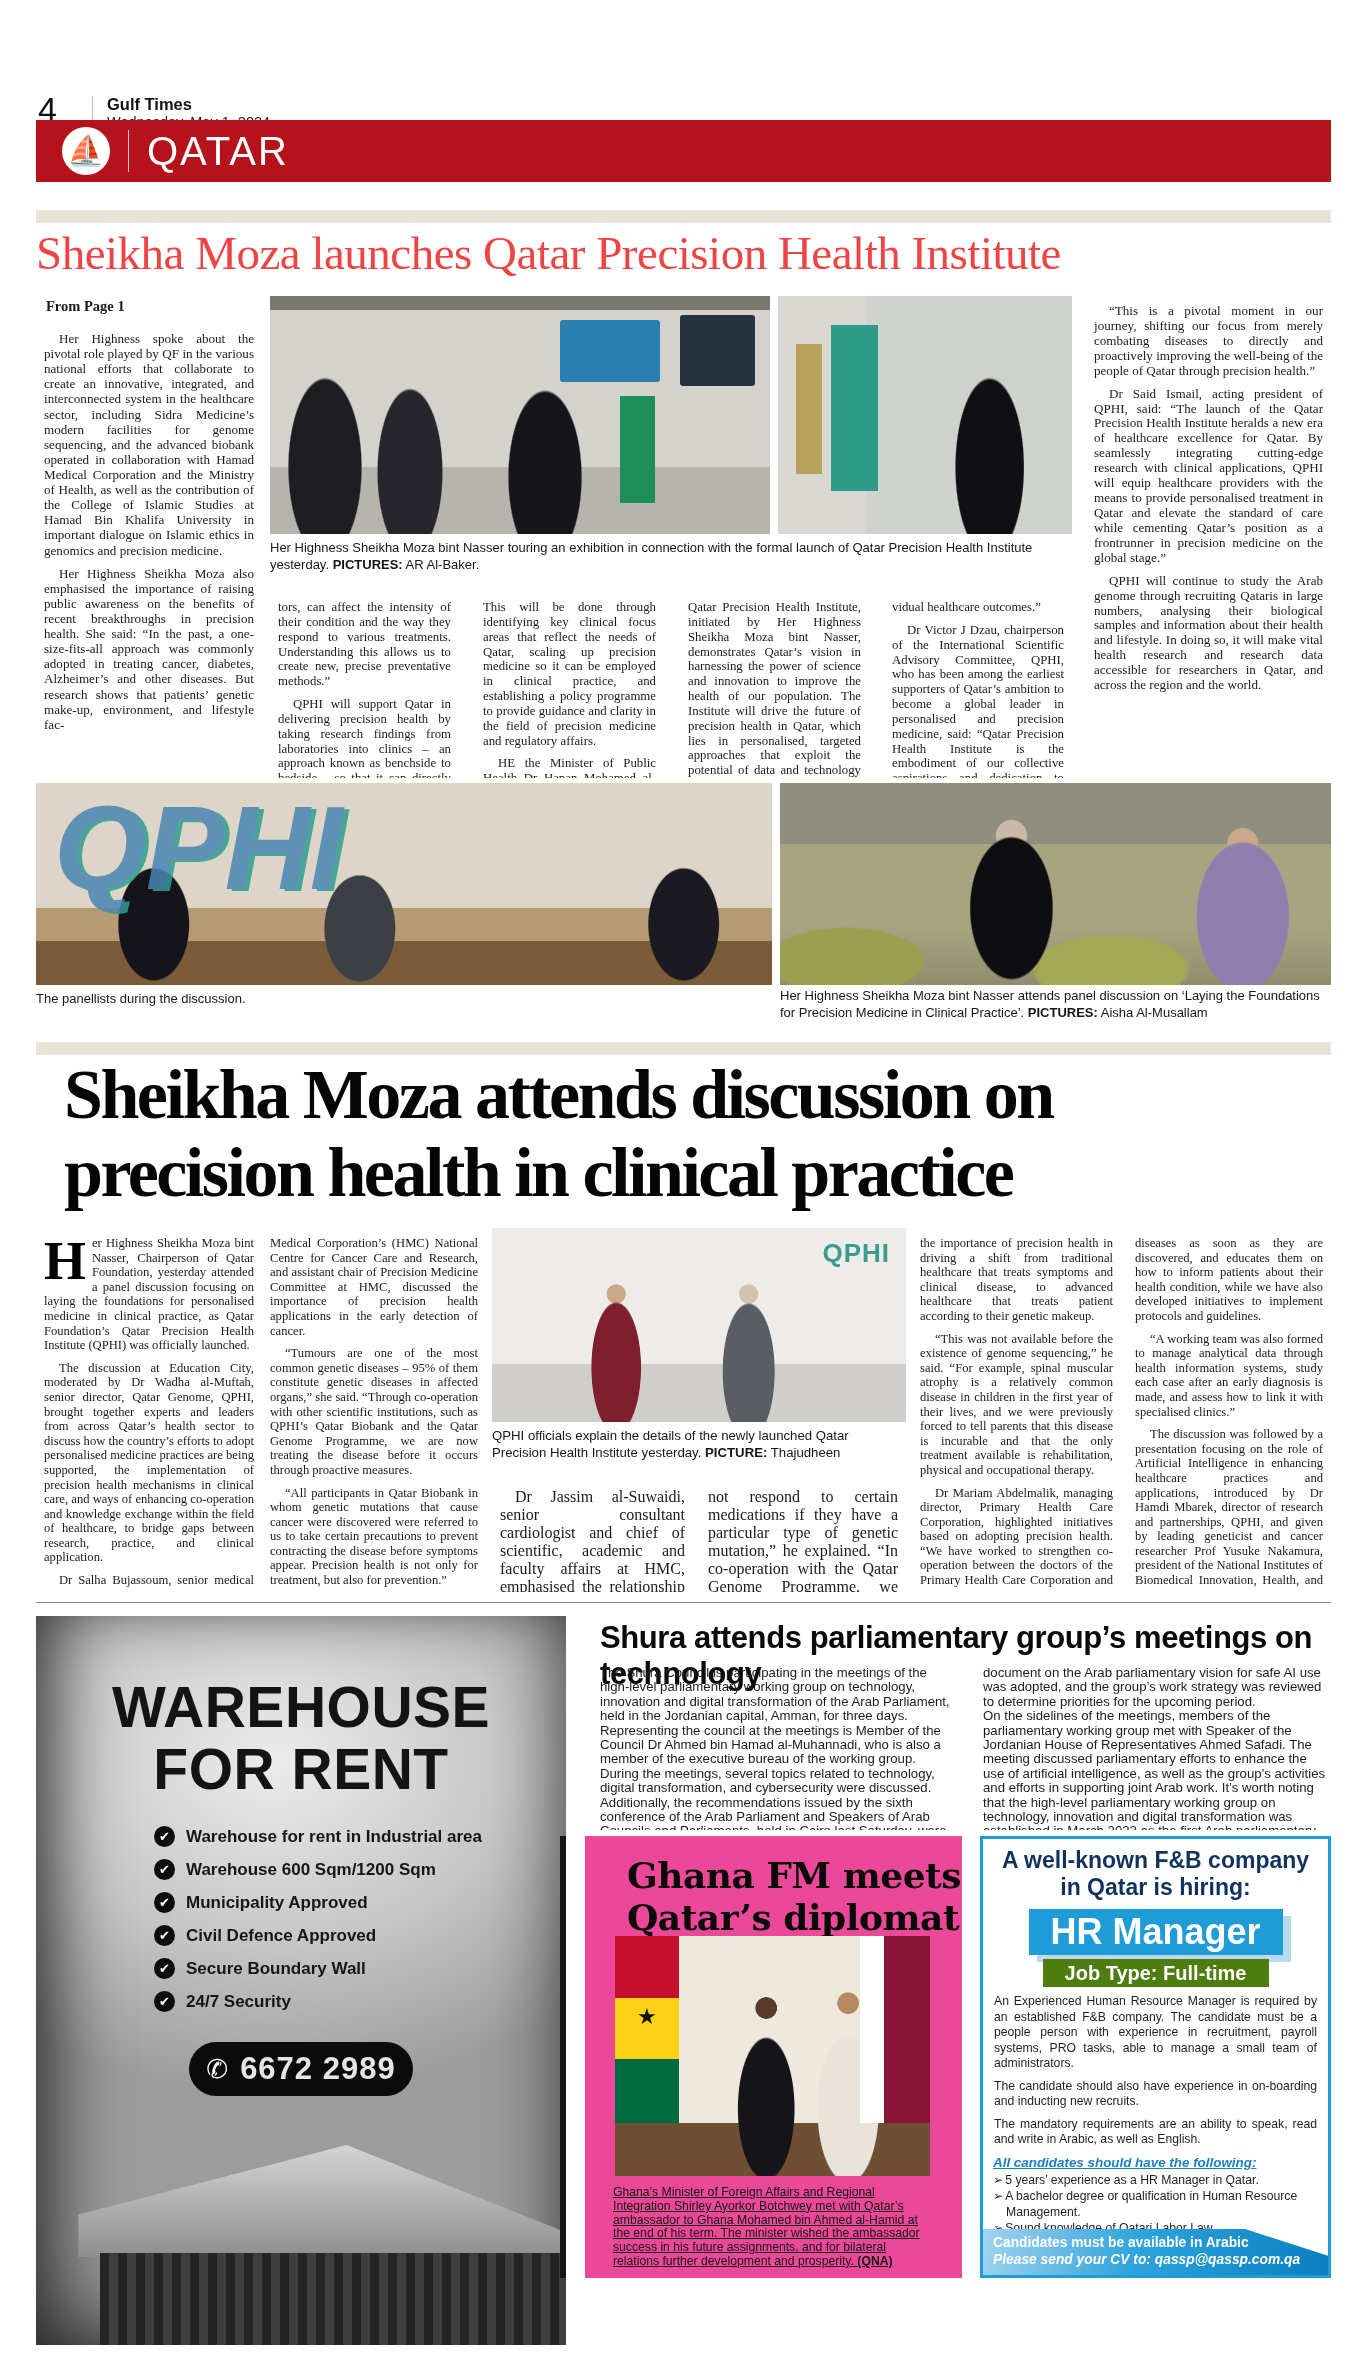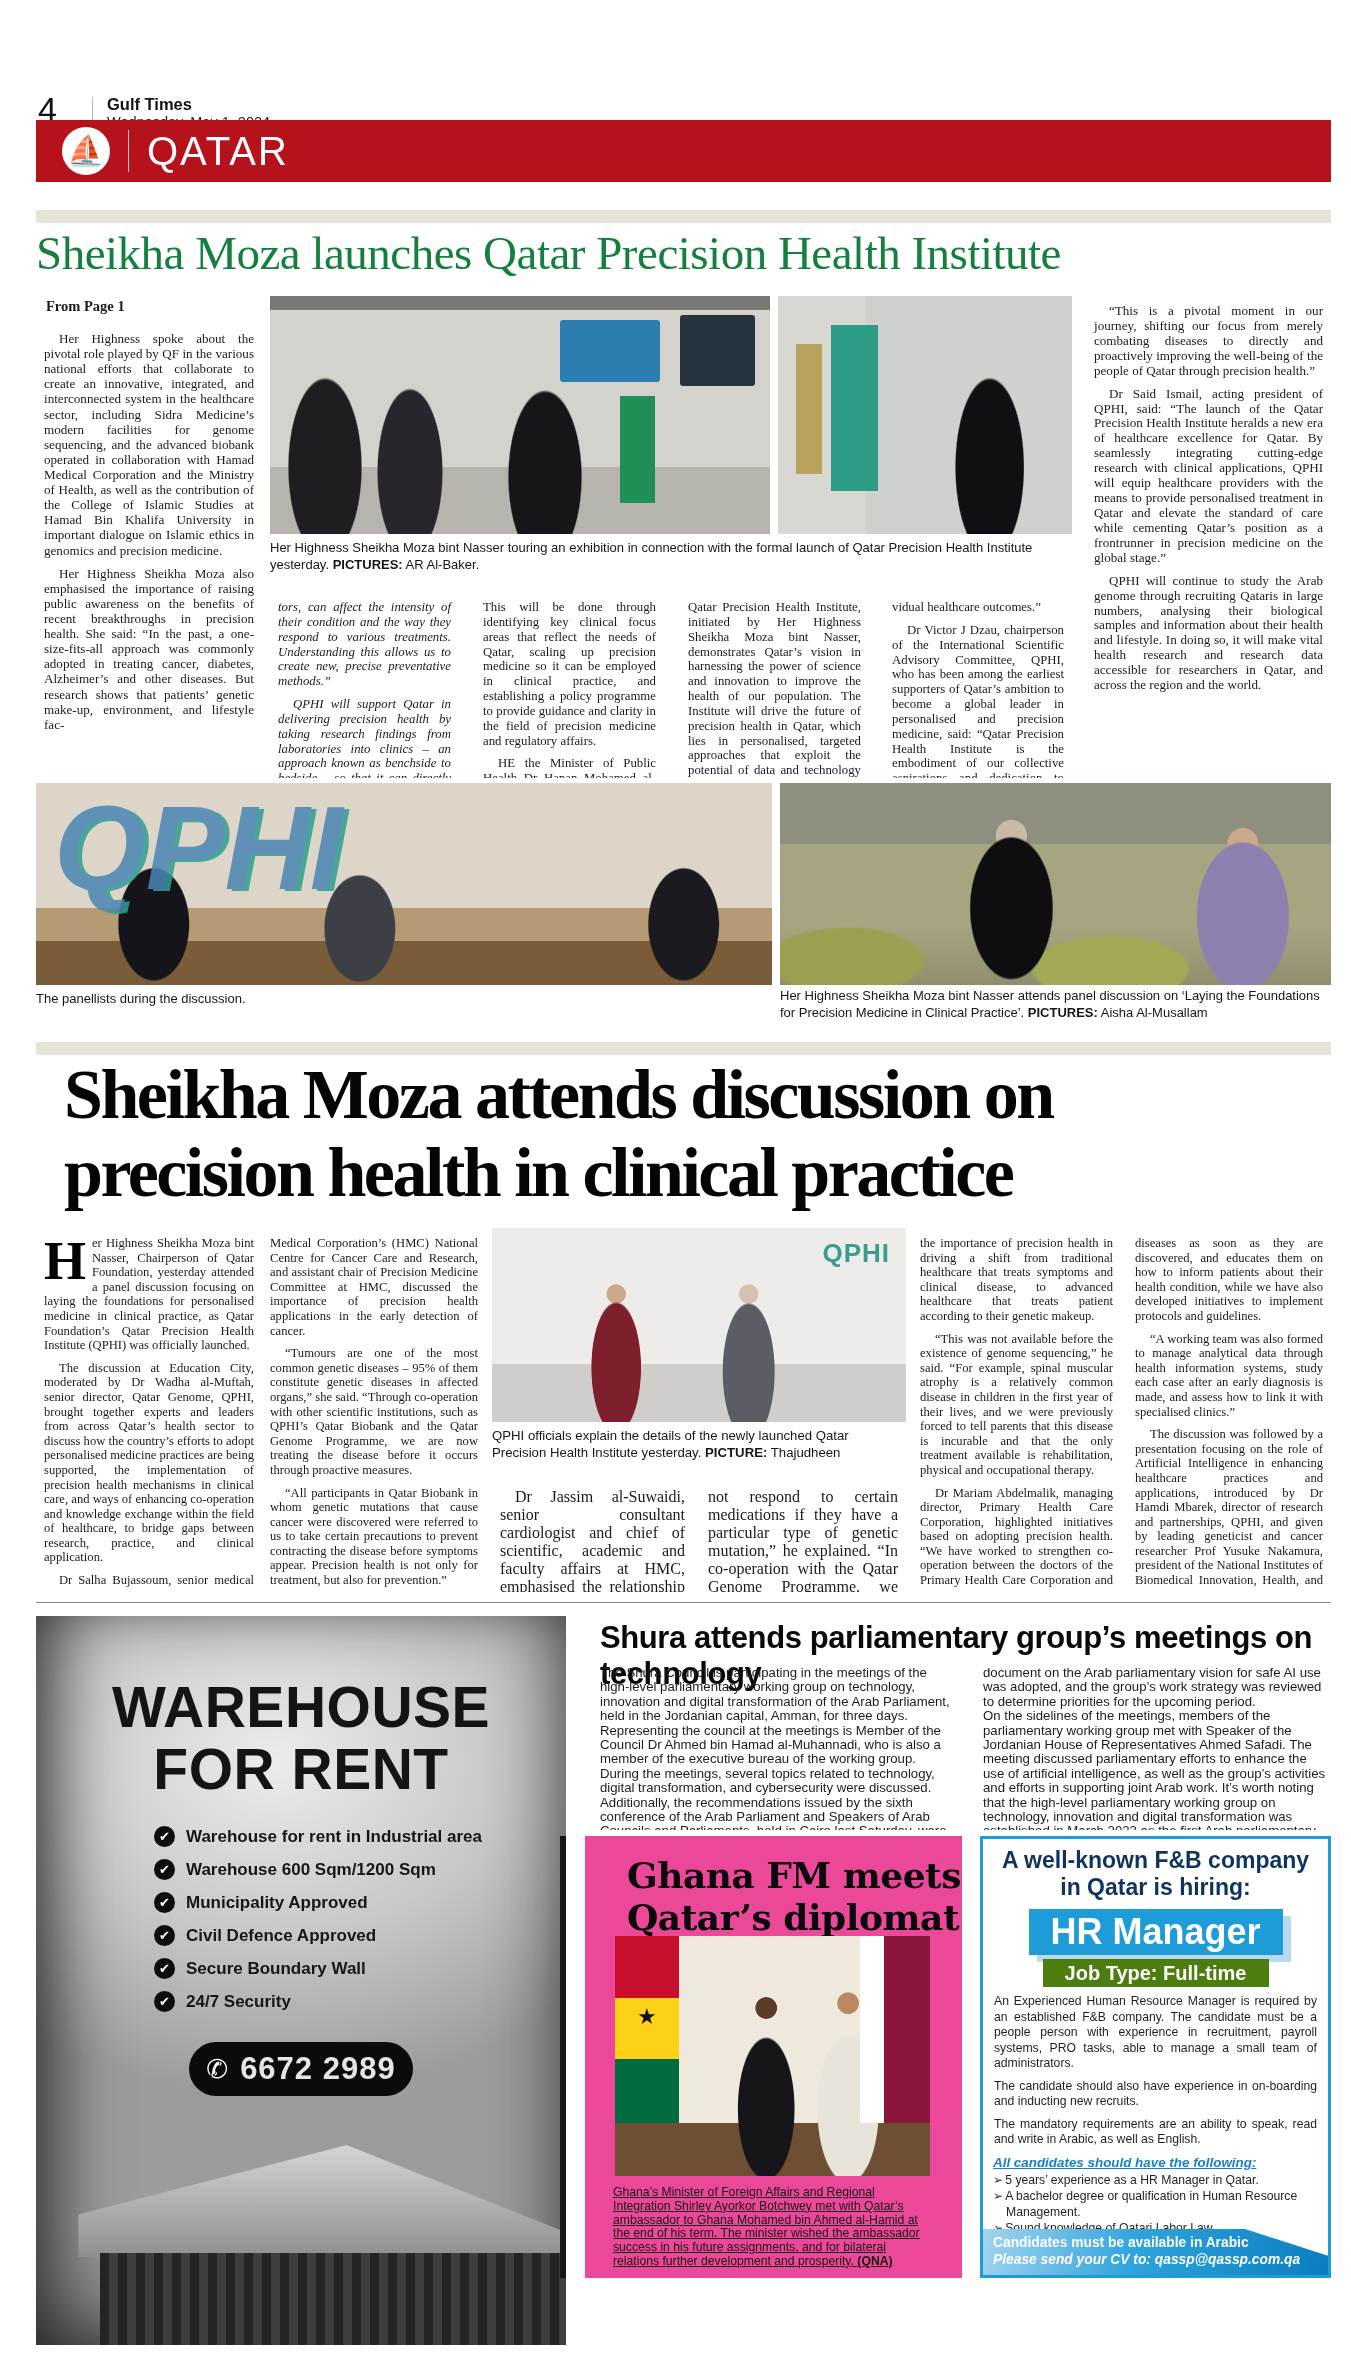--- a/index.html
+++ b/index.html
@@ -15,33 +15,33 @@
   #banner{left:36px;top:120px;width:1295px;height:62px;background:#b5121c;display:flex;align-items:center;padding-left:26px;box-sizing:border-box;gap:18px;}
   .logo-circle{width:48px;height:48px;border-radius:50%;background:#fff;display:flex;align-items:center;justify-content:center;}
   .logo-circle span{font-family:"DejaVu Sans",sans-serif;font-size:30px;color:#111;line-height:1;}
   .banner-rule{width:1px;height:42px;background:rgba(255,255,255,.75);}
   #section-name{font:400 40px "Liberation Sans",sans-serif;color:#fff;letter-spacing:2px;}
 
   .strip{left:36px;width:1295px;height:13px;background:#e7e3d6;}
   #strip1{top:210px;} #strip2{top:1042px;}
 
   
-  #h1{left:36px;top:226px;width:1295px;font:400 47px "Liberation Serif",serif;letter-spacing:-.5px;white-space:nowrap;color:#15803d;}
+  #h1{left:36px;top:226px;width:1295px;font:400 47px "Liberation Serif",serif;letter-spacing:-.5px;white-space:nowrap;color:#ef4444;}
   #h2{left:36px;top:1056px;width:1295px;margin-left:28px;}
   .h2line{font:bold 70px/78px "Liberation Serif",serif;letter-spacing:-2.5px;color:#050505;}
 
   
   .bodycol{position:absolute;text-align:justify;color:#1a1a1a;overflow:hidden;}
   .bodycol p{margin:8px;text-indent:15px;}
   .bodycol p.np{text-indent:0;}
   .kicker{font:bold 14.5px "Liberation Serif",serif;margin:2px 0 16px 10px;}
   #a1c1{left:36px;top:296px;width:226px;height:480px;font-size:13.1px;line-height:1.155;}
   #a1c6{left:1086px;top:296px;width:245px;height:480px;font-size:13.1px;line-height:1.14;}
   .a1low{top:592px;height:186px;font-size:12.8px;line-height:1.16;}
-  #a1c2{left:270px;width:189px;font-style:italic;} #a1c3{left:475px;width:189px;}
+  #a1c2{left:270px;width:189px;} #a1c3{left:475px;width:189px;}
   #a1c4{left:680px;width:189px;} #a1c5{left:884px;width:188px;}
 
   .a2col{top:1228px;height:362px;font-size:12.6px;line-height:1.16;}
   #a2c1{left:36px;width:226px;} #a2c2{left:262px;width:224px;}
   #a2c5{left:912px;width:209px;} #a2c6{left:1127px;width:204px;}
   #a2c3{left:492px;top:1480px;width:201px;height:112px;}
   #a2c4{left:700px;top:1480px;width:206px;height:112px;}
   .dropcap{float:left;font:bold 54px/0.82 "Liberation Serif",serif;padding:3px 6px 0 0;color:#050505;}
 
   

